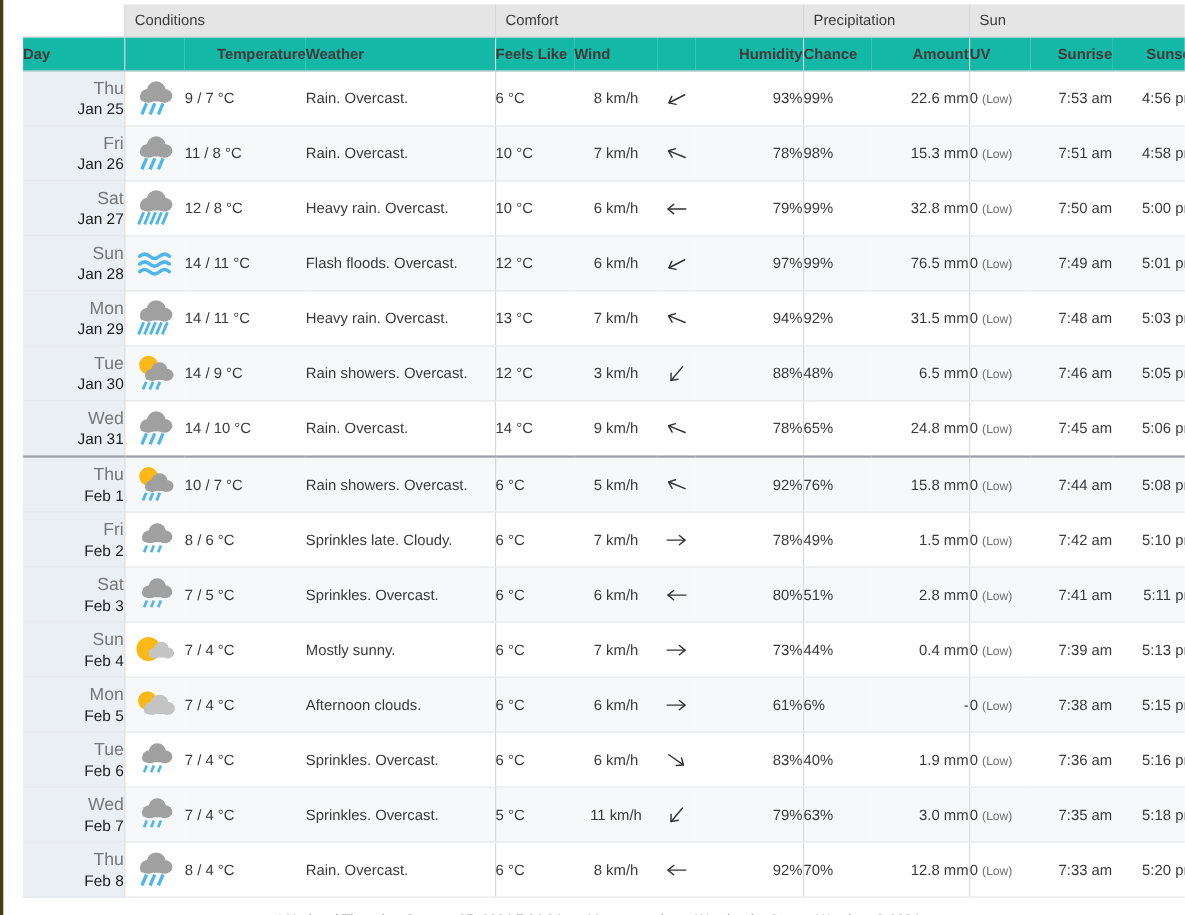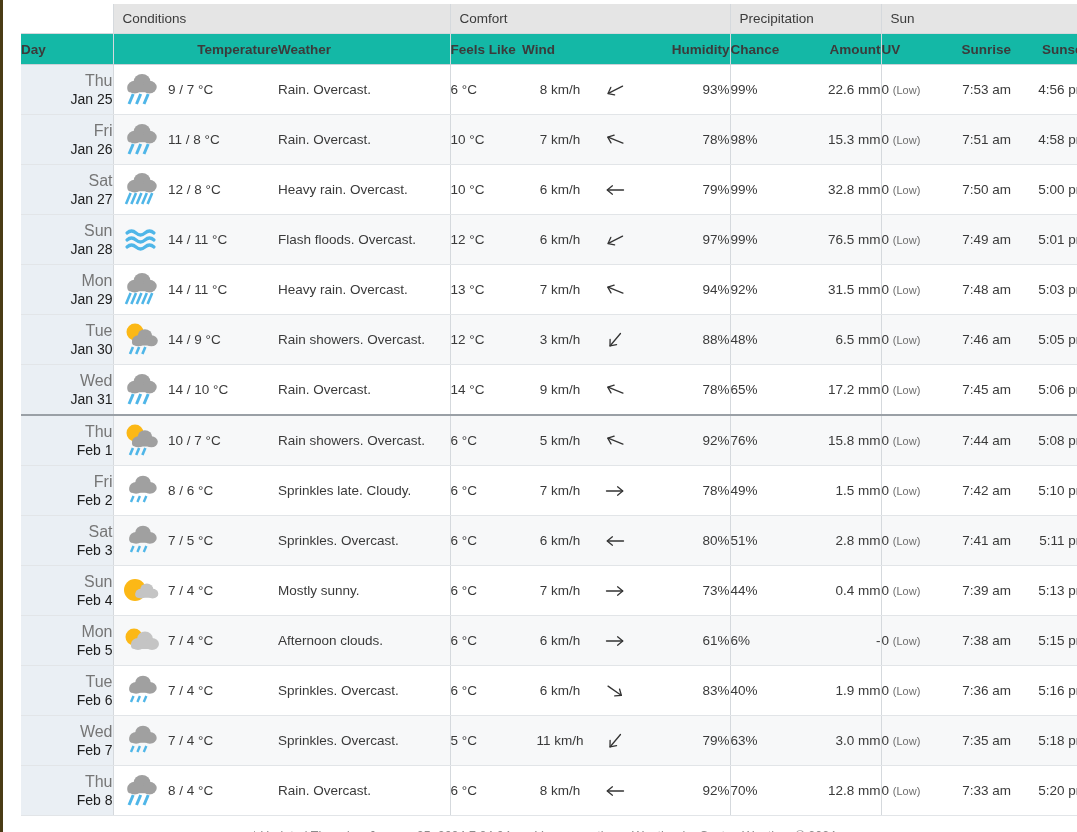--- a/index.html
+++ b/index.html
@@ -384,21 +384,21 @@
           <td class="c-feels grp-start">14 °C</td>
           <td class="c-wind">9 km/h</td>
           <td class="c-arrow"><svg class="warrow" viewBox="0 0 22 22">
               <g transform="rotate(202 11 11)" stroke="#333" fill="none" stroke-width="1.3">
                 <line x1="2.5" y1="11" x2="18.5" y2="11" stroke-linecap="round"></line>
                 <path d="M13.6,6.8 L18.8,11 L13.6,15.2" stroke-linejoin="round" stroke-linecap="round"></path>
               </g>
             </svg></td>
           <td class="c-hum">78%</td>
           <td class="c-chance grp-start">65%</td>
-          <td class="c-amount">17.2 mm</td>
+          <td class="c-amount">24.8 mm</td>
           <td class="c-uv grp-start"><span>0</span> <span class="uv-low">(Low)</span></td>
           <td class="c-sunrise">7:45 am</td>
           <td class="c-sunset">5:06 pm</td>
         </tr>
         <tr class="drow alt monthsep">
           <td class="c-day">
             <span class="day-w">Thu</span>
             <span class="day-d">Feb 1</span>
           </td>
           <td class="c-icon grp-start"><svg class="wicon" viewBox="0 0 42 40">

